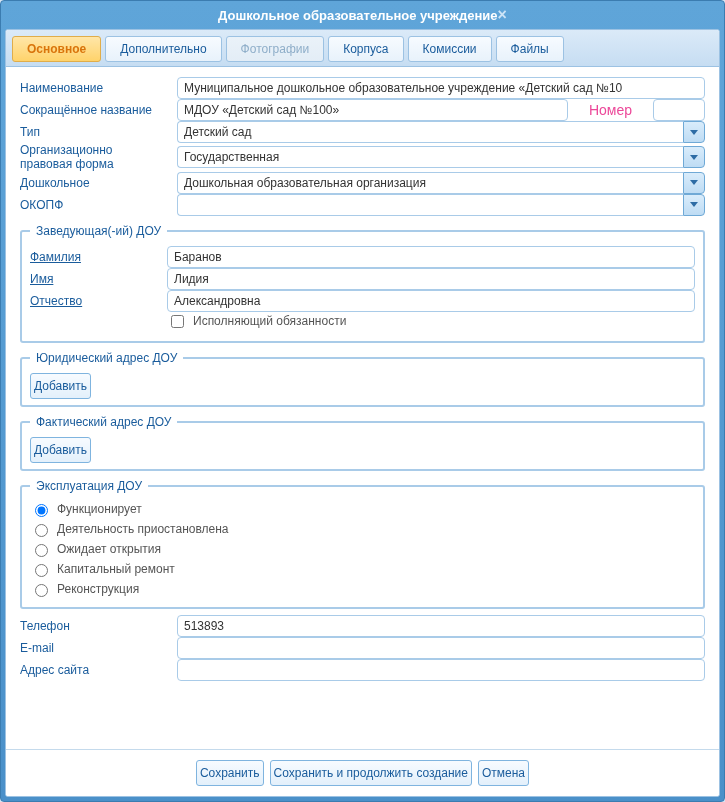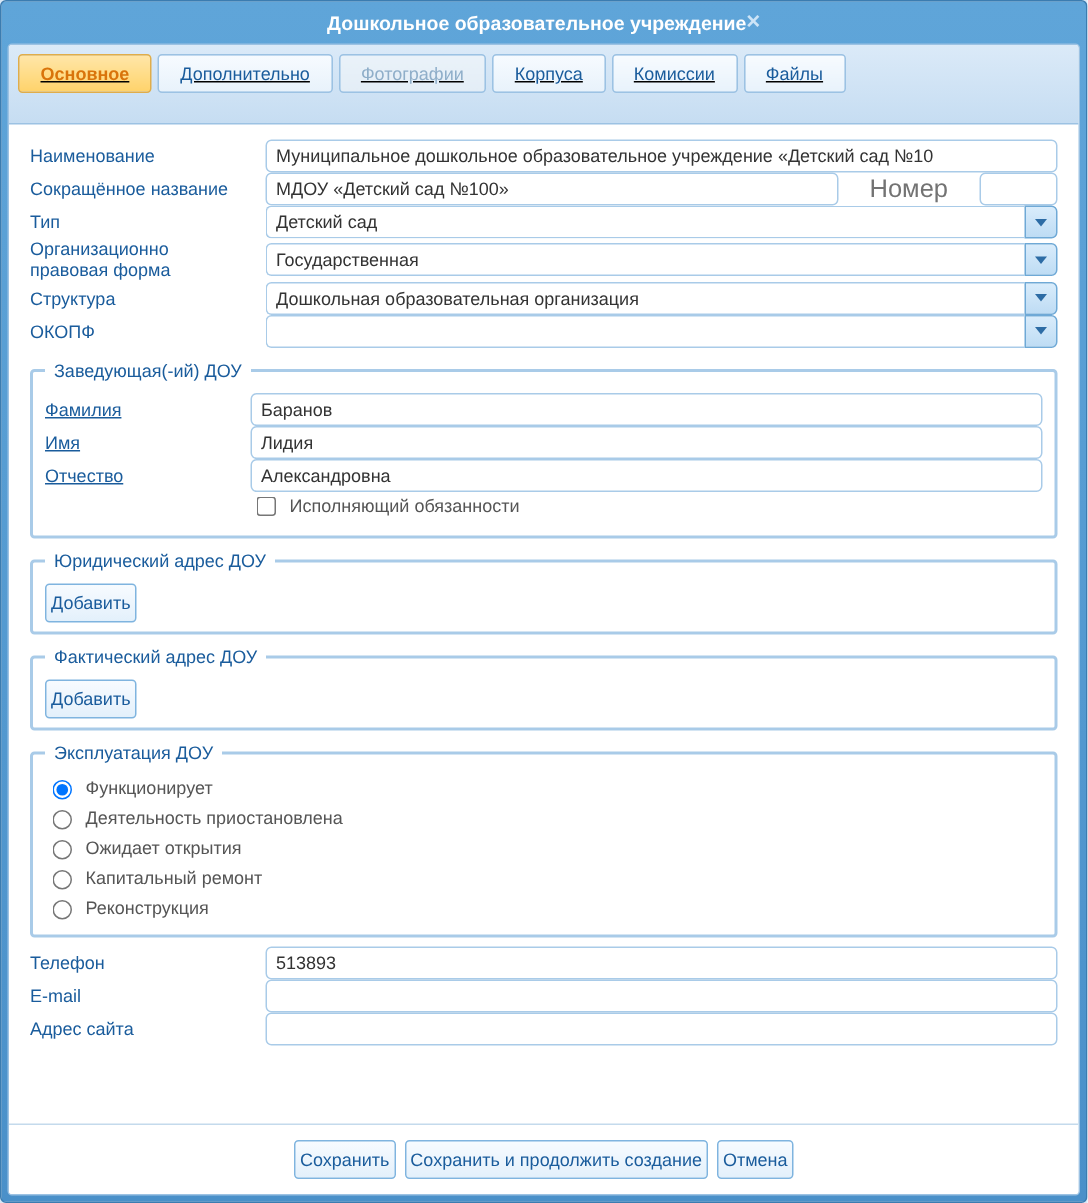--- a/index.html
+++ b/index.html
@@ -38,22 +38,21 @@
     margin: 0 4px 4px 4px;
     border: 1px solid #9cc2e3;
     border-radius: 3px;
     display: flex;
     flex-direction: column;
     overflow: hidden;
   }
   .tab-area {
     background: linear-gradient(#dbeaf8, #c6ddf2);
     border-bottom: 1px solid #9cc2e3;
-    padding: 6px 6px 16px 6px;
-    text-decoration: underline;
+    padding: 6px 6px 0 6px;
   }
   .tab-row { display: flex; gap: 4px; flex-wrap: wrap; margin-bottom: 4px;}
   .tab {
     padding: 5px 14px;
     background: linear-gradient(#f7fbff,#e8f2fb);
     border: 1px solid #9cc2e3;
     border-radius: 3px;
     color: #1a5c9c;
     cursor: pointer;
     font-size: 12px;
@@ -142,21 +141,21 @@
   .radio-row, .check-row { display:flex; align-items:center; gap:6px; margin-bottom:4px; color:#444;}
   .check-row label, .radio-row span { color:#555; font-size:12px;}
   .footer {
     border-top:1px solid #c4daec;
     padding:10px 14px;
     display:flex;
     justify-content:center;
     gap:6px;
     background:#fff;
   }
-  .sub-label-inline { color:#737373; font-size:17px; padding:0 4px;}
+  .sub-label-inline { color:#ec4899; font-size:14px; padding:0 4px;}
   .fs-inner .frow .flabel { width: 120px; text-decoration: underline; }
 </style>
 </head>
 <body>
 
 <div class="window">
   <div class="titlebar">
     <span>Дошкольное образовательное учреждение</span>
     <span class="close-x">×</span>
   </div>
@@ -200,21 +199,21 @@
         <div class="flabel multi">Организационно правовая форма</div>
         <div class="combo-wrap">
           <input class="combo-input" value="Государственная" style="">
           <div class="combo-btn">
               <span class="triangle-down"></span>
             </div>
         </div>
       </div>
 
       <div class="frow">
-        <div class="flabel">Структура</div>
+        <div class="flabel">Дошкольное</div>
         <div class="combo-wrap">
           <input class="combo-input" value="Дошкольная образовательная организация" style="">
           <div class="combo-btn">
               <span class="triangle-down"></span>
             </div>
         </div>
       </div>
 
       <div class="frow">
         <div class="flabel">ОКОПФ</div>

